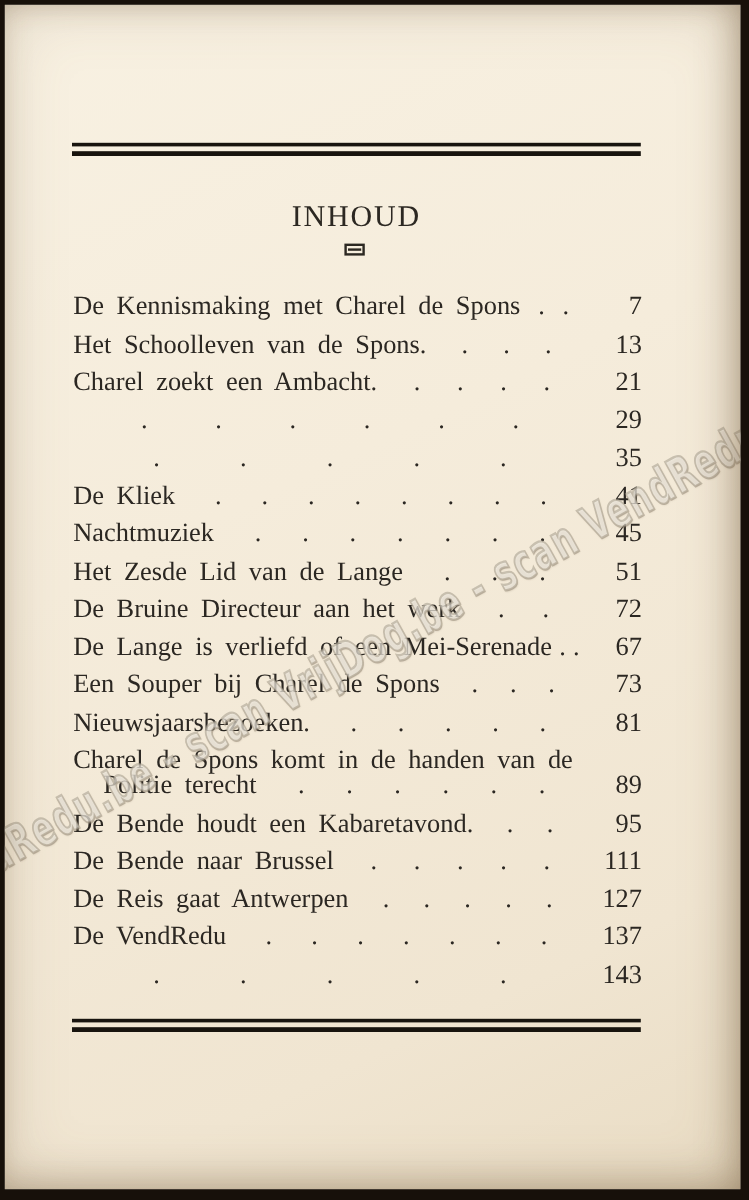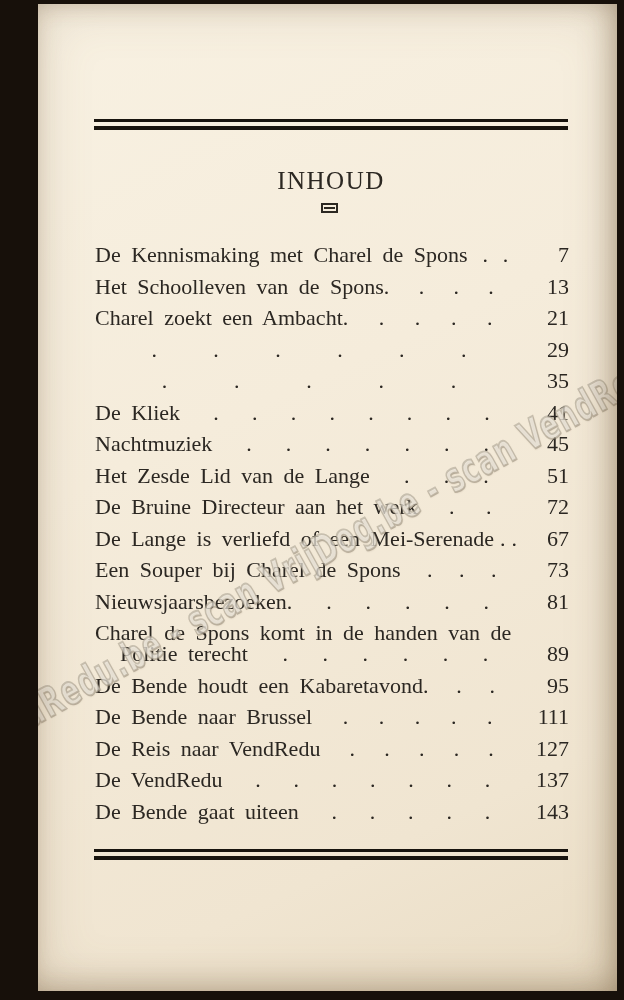--- a/index.html
+++ b/index.html
@@ -8,21 +8,20 @@
     background: #17100a;
     position: relative;
     overflow: hidden;
     font-family: "Liberation Serif", "DejaVu Serif", serif;
   }
   .page {
     position: absolute;
     left: 4px; top: 4px; right: 7px; bottom: 9px;
     background: linear-gradient(155deg, #f8f1e2 0%, #f5ecdb 40%, #f0e5d1 80%, #e9dcc4 100%);
     overflow: hidden;
-    margin-left: 34px;
   }
   .vignette {
     position: absolute; inset: 0; z-index: 6; pointer-events: none;
     box-shadow:
       inset 0 0 55px rgba(124,100,70,0.20),
       inset -16px 0 32px -12px rgba(110,85,55,0.35),
       inset 0 -14px 32px -10px rgba(110,85,55,0.28),
       inset 0 10px 24px -12px rgba(120,95,65,0.18);
   }
   .rule { position: absolute; left: 56px; width: 474px; z-index: 2; }
@@ -250,21 +249,21 @@
         <span class="dots">
           <span class="dot">.</span>
           <span class="dot">.</span>
           <span class="dot">.</span>
           <span class="dot">.</span>
           <span class="dot">.</span>
         </span>
         <span class="pagenum">111</span>
       </div>
       <div class="row">
-        <span class="etitle">De Reis naar VendRedu</span>
+        <span class="etitle">De Reis gaat Antwerpen</span>
         <span class="dots">
           <span class="dot">.</span>
           <span class="dot">.</span>
           <span class="dot">.</span>
           <span class="dot">.</span>
           <span class="dot">.</span>
         </span>
         <span class="pagenum">127</span>
       </div>
       <div class="row">
@@ -274,21 +273,20 @@
           <span class="dot">.</span>
           <span class="dot">.</span>
           <span class="dot">.</span>
           <span class="dot">.</span>
           <span class="dot">.</span>
           <span class="dot">.</span>
         </span>
         <span class="pagenum">137</span>
       </div>
       <div class="row">
-        <span class="etitle">De Bende gaat uiteen</span>
         <span class="dots">
           <span class="dot">.</span>
           <span class="dot">.</span>
           <span class="dot">.</span>
           <span class="dot">.</span>
           <span class="dot">.</span>
         </span>
         <span class="pagenum">143</span>
       </div>
     </div>

